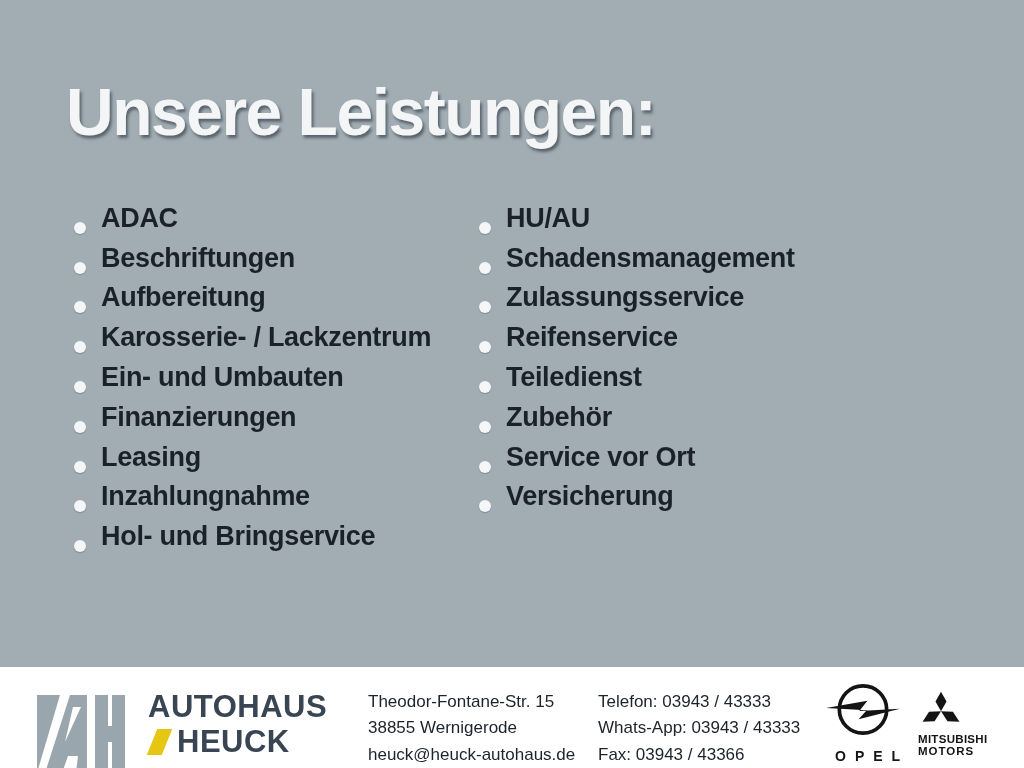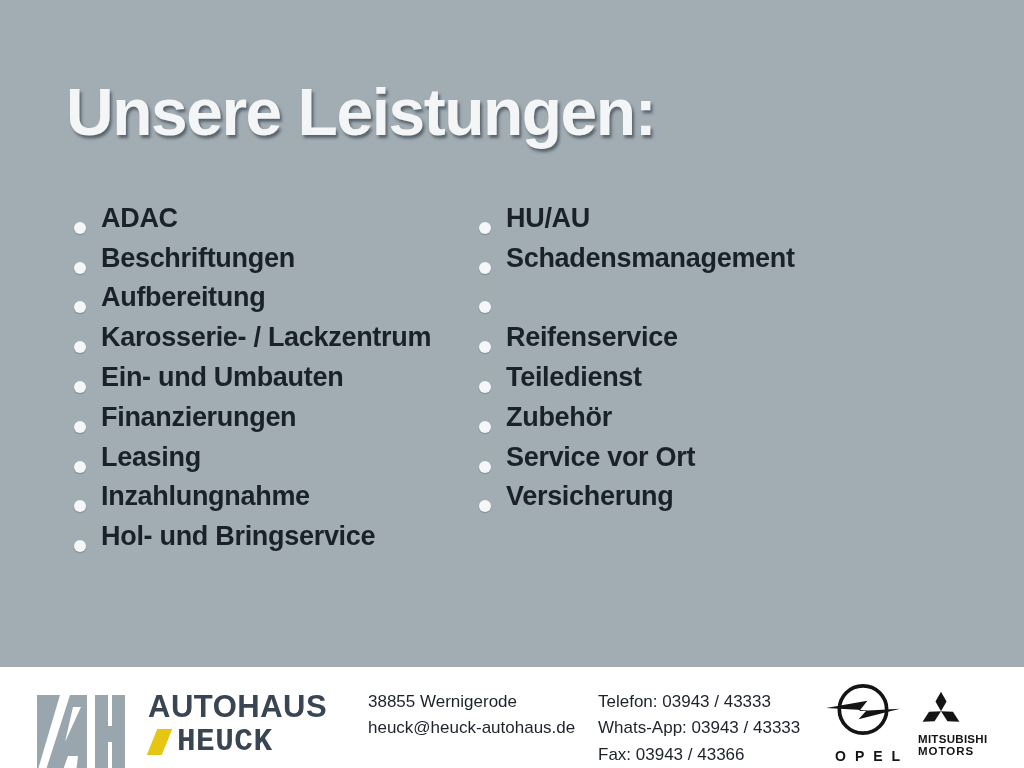--- a/index.html
+++ b/index.html
@@ -36,21 +36,21 @@
     background:var(--bullet);margin-right:15px;flex:0 0 auto;
     box-shadow:0 1px 1px rgba(70,80,90,0.35);
   }
   .footer{
     position:absolute;left:0;bottom:0;width:1024px;height:101px;
     background:var(--footer_bg);
   }
   .ah-mark{position:absolute;left:37px;top:28px;}
   .logo-text{position:absolute;left:148px;top:24px;color:var(--logo_navy);}
   .logo-line1{font-size:31px;font-weight:700;letter-spacing:0.5px;line-height:31px;}
-  .logo-line2{display:flex;align-items:center;margin-top:4px;font-family:Liberation Mono, monospace;}
+  .logo-line2{display:flex;align-items:center;margin-top:4px;}
   .yellow-slash{
     width:15px;height:26px;background:var(--logo_yellow);
     transform:skewX(-22deg);margin:0 10px 0 4px;
   }
   .logo-line2 span{font-size:31px;font-weight:700;letter-spacing:0.5px;line-height:31px;color:var(--logo_navy);}
   .address,.contact{
     position:absolute;top:22px;font-size:17px;line-height:26.3px;
     color:#1d232b;
   }
   .address{left:368px;}
@@ -111,20 +111,21 @@
     <li>
         <span class="bullet"></span>
         <span>HU/AU</span>
       </li>
     <li>
         <span class="bullet"></span>
         <span>Schadensmanagement</span>
       </li>
     <li>
         <span class="bullet"></span>
+        <span>Zulassungsservice</span>
       </li>
     <li>
         <span class="bullet"></span>
         <span>Reifenservice</span>
       </li>
     <li>
         <span class="bullet"></span>
         <span>Teiledienst</span>
       </li>
     <li>
@@ -155,20 +156,21 @@
 
     <div class="logo-text">
       <div class="logo-line1">AUTOHAUS</div>
       <div class="logo-line2">
         <div class="yellow-slash"></div>
         <span>HEUCK</span>
       </div>
     </div>
 
     <div class="address">
+      <div>Theodor-Fontane-Str. 15</div>
       <div>38855 Wernigerode</div>
       <div>heuck@heuck-autohaus.de</div>
     </div>
 
     <div class="contact">
       <div>Telefon: 03943 / 43333</div>
       <div>Whats-App: 03943 / 43333</div>
       <div>Fax: 03943 / 43366</div>
     </div>
 

